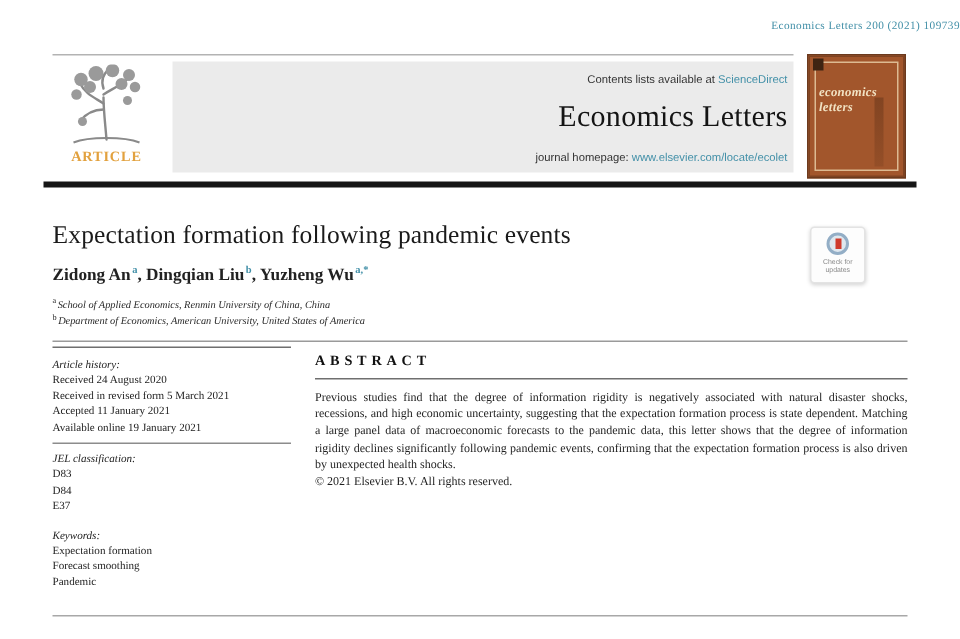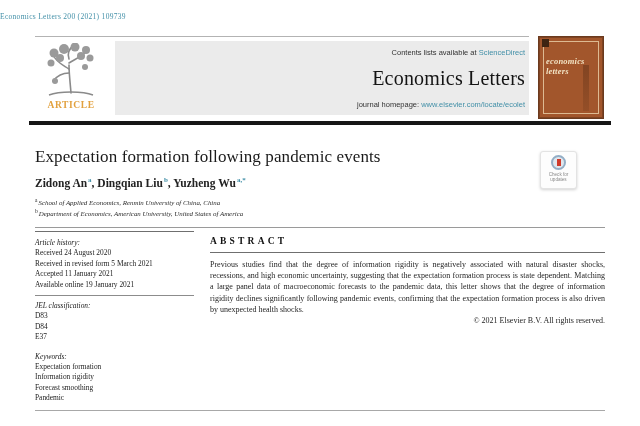--- a/index.html
+++ b/index.html
@@ -3,21 +3,21 @@
 <meta charset="utf-8">
 <style>
   * { margin:0; padding:0; box-sizing:border-box; }
   html,body { background:#fff; }
   .page {
     position:relative; width:640px; height:426px; background:#fff;
     font-family:"Liberation Serif", serif; color:#1c1c1c; overflow:hidden;
     margin:0 auto;
   }
   .citation {
-    position:absolute; top:12px; left:0; right:0; text-align:left;
+    position:absolute; top:12px; left:0; right:0; text-align:right;
     font-size:7.5px; color:var(--link-teal,#4390a8); letter-spacing:.3px;
   }
   
   .header-row { position:absolute; top:36px; left:35px; width:494px;
     border-top:1px solid #b3b3b3; display:flex; padding-top:4px; }
   .logo-col { width:72px; text-align:center; padding-top:2px; }
   .logo-col svg { display:block; margin:0 auto; }
   .elsevier-word {
     font-size:9.5px; font-weight:bold; color:var(--elsevier-orange,#e2a13e);
     letter-spacing:.6px; margin-top:1px;
@@ -81,21 +81,21 @@
   .columns { position:absolute; top:231px; left:35px; width:570px; display:flex; }
   .col-left { width:159px; }
   .col-right { flex:1; margin-left:16px; }
   .sec-head { font-size:9.5px; font-weight:bold; letter-spacing:3.2px; word-spacing:7px; color:#111; padding:5px 0 6px; }
   .sec-rule { border-top:1px solid #6f6f6f; margin-bottom:6px; }
   .info-text { font-size:7.4px; line-height:10.4px; color:#222; }
   .ital { font-style:italic; }
   .mid-rule { border-top:1px solid #8c8c8c; margin:5px 0 5px; width:100%; }
   .kw-gap { height:9px; }
   .abstract-body { font-size:8px; line-height:11.2px; text-align:justify; color:#1f1f1f; }
-  .copyright { font-size:8px; text-align:right; margin-top:1px; color:#1f1f1f; }
+  .copyright { font-size:8px; margin-top:1px; color:#1f1f1f; }
   .bottom-rule { position:absolute; top:410px; left:35px; width:570px; border-top:1px solid #a8a8a8; }
 </style>
 </head>
 <body>
 
 <div class="page">
 
   <div class="citation">Economics Letters 200 (2021) 109739</div>
 
   <div class="header-row">
@@ -171,21 +171,20 @@
         <div>Accepted 11 January 2021</div>
         <div>Available online 19 January 2021</div>
         <div class="mid-rule"></div>
         <div class="ital">JEL classification:</div>
         <div>D83</div>
         <div>D84</div>
         <div>E37</div>
         <div class="kw-gap"></div>
         <div class="ital">Keywords:</div>
         <div>Expectation formation</div>
-        <div>Information rigidity</div>
         <div>Forecast smoothing</div>
         <div>Pandemic</div>
       </div>
     </div>
 
     <div class="col-right">
       <div class="sec-head">ABSTRACT</div>
       <div class="sec-rule"></div>
       <div class="abstract-body">Previous studies find that the degree of information rigidity is negatively associated with natural disaster shocks, recessions, and high economic uncertainty, suggesting that the expectation formation process is state dependent. Matching a large panel data of macroeconomic forecasts to the pandemic data, this letter shows that the degree of information rigidity declines significantly following pandemic events, confirming that the expectation formation process is also driven by unexpected health shocks.</div>
       <div class="copyright">© 2021 Elsevier B.V. All rights reserved.</div>

